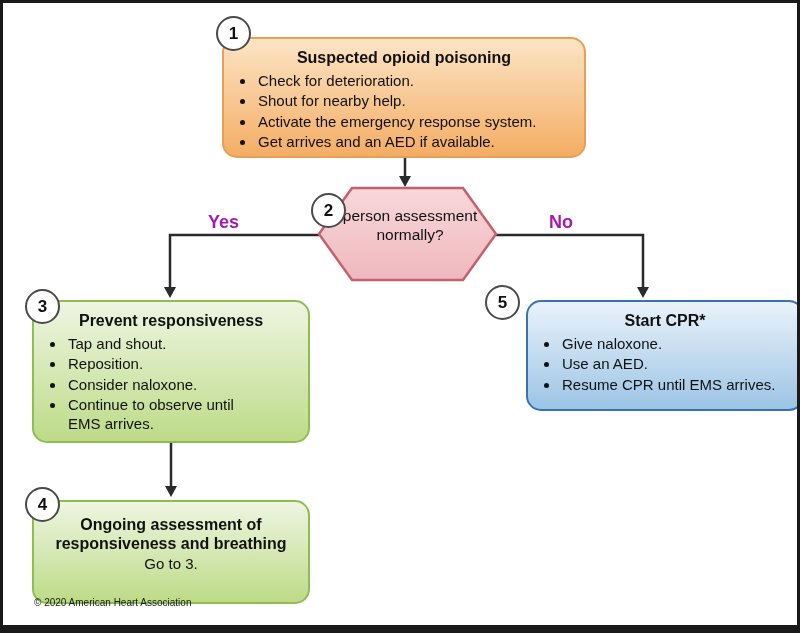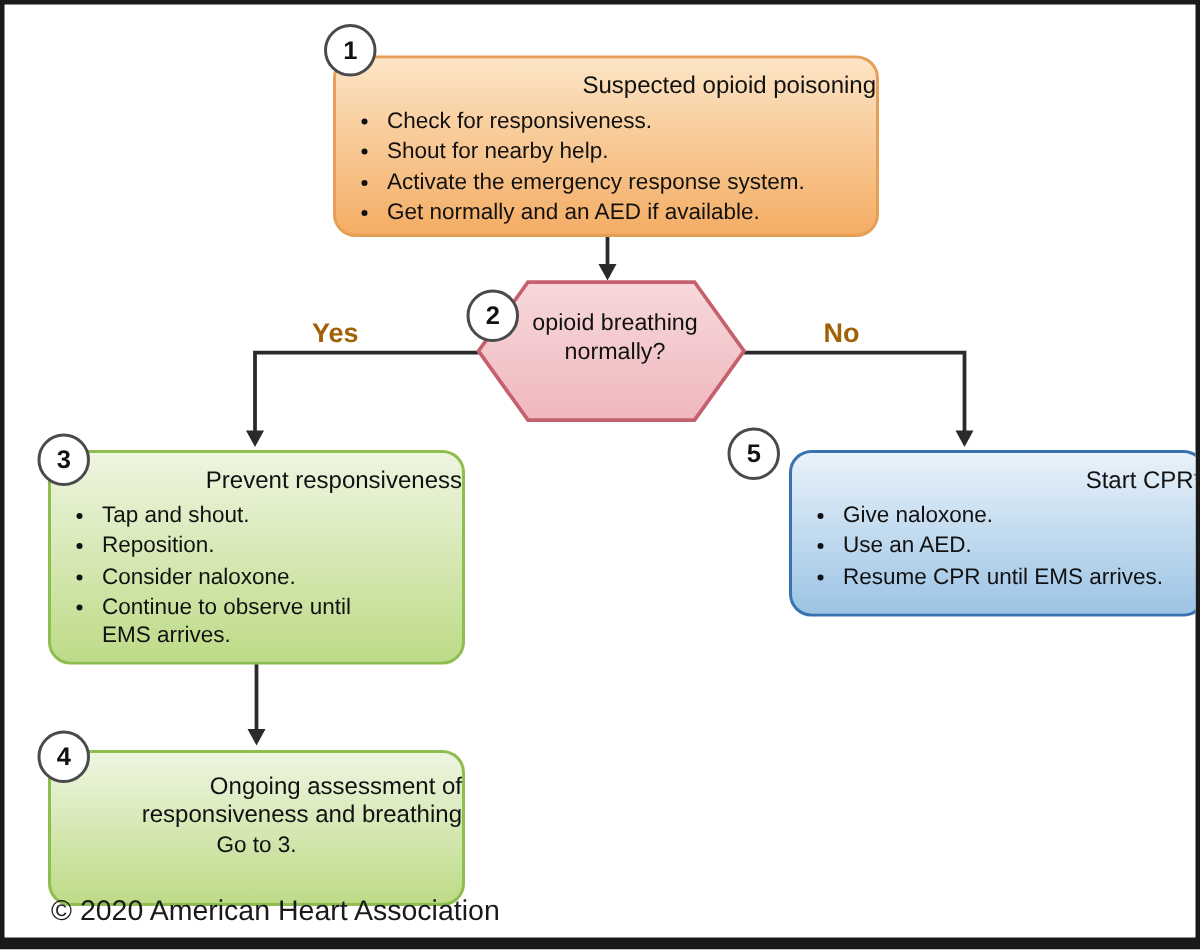--- a/index.html
+++ b/index.html
@@ -12,38 +12,38 @@
     border-bottom-width:8px;
     font-family:"Liberation Sans", sans-serif;
     color:#111111;
     overflow:hidden;
   }
   .connectors{position:absolute;left:-3px;top:-3px;width:800px;height:633px;pointer-events:none;}
   .node{position:absolute;box-sizing:border-box;border-radius:15px;}
   .node-orange{background:linear-gradient(#fce4c5,#f4ad64);border:2px solid #e79f58;}
   .node-green{background:linear-gradient(#eef5e1,#bddb87);border:2px solid #8fbe50;}
   .node-blue{background:linear-gradient(#e9f2fa,#9cc4e5);border:2px solid #3a72b0;margin-left:21px;}
-  .node-title{font-weight:normal;text-align:right;font-size:16px;line-height:1.2;padding-top:9px;}
+  .node-title{font-weight:bold;text-align:center;font-size:16px;line-height:1.2;padding-top:9px;}
   ul.bullets{margin:4px 0 0 0;padding-left:32px;list-style:disc;font-size:15px;line-height:1.28;}
   ul.bullets li{padding-left:2px;margin:1px 0;}
   .badge{
     position:absolute;width:35px;height:35px;border-radius:50%;
     background:#ffffff;border:2px solid #4a4a4a;box-sizing:border-box;
     display:flex;align-items:center;justify-content:center;
     font-weight:bold;font-size:17px;z-index:6;
   }
-  .branch-label{position:absolute;font-weight:bold;font-size:18px;color:#a16207;z-index:4;}
+  .branch-label{position:absolute;font-weight:bold;font-size:18px;color:#a21caf;z-index:4;}
   .hex-text{
     position:absolute;left:327px;top:203px;width:160px;
     text-align:center;font-size:15.5px;line-height:1.25;z-index:3;
   }
   .hex-text span{display:block;}
   .title-line{display:block;}
   .subtitle{font-weight:normal;text-align:center;font-size:15px;padding-top:2px;}
-  .footer{position:absolute;left:31px;top:594px;font-size:19px;color:#1a1a1a;}
+  .footer{position:absolute;left:31px;top:594px;font-size:10px;color:#1a1a1a;}
   .box1{left:219px;top:34px;width:364px;height:121px;}
   .box3{left:29px;top:297px;width:278px;height:143px;}
   .box4{left:29px;top:497px;width:278px;height:104px;}
   .box5{left:502px;top:297px;width:278px;height:111px;}
   .box4 .node-title{padding-top:13px;}
 </style>
 </head>
 <body>
 
 <div class="canvas">
@@ -75,29 +75,29 @@
       <path d="M171,442 L171,487"></path>
     </g>
     <polygon fill="#2a2a2a" points="165,486 177,486 171,497"></polygon>
 
     <polygon points="319,234 352,188 463,188 496,234 463,280 352,280" fill="url(#hexGrad)" stroke="#c5616d" stroke-width="2.5"></polygon>
   </svg>
 
   <div class="node node-orange box1">
     <div class="node-title">Suspected opioid poisoning</div>
     <ul class="bullets">
-      <li>Check for responsiveness.</li>
+      <li>Check for deterioration.</li>
       <li>Shout for nearby help.</li>
       <li>Activate the emergency response system.</li>
-      <li>Get normally and an AED if available.</li>
+      <li>Get arrives and an AED if available.</li>
     </ul>
   </div>
 
   <div class="hex-text">
-    <span>opioid breathing</span>
+    <span>person assessment</span>
     <span>normally?</span>
   </div>
 
   <div class="branch-label" style="left:205px;top:209px;">Yes</div>
   <div class="branch-label" style="left:546px;top:209px;">No</div>
 
   <div class="node node-green box3">
     <div class="node-title">Prevent responsiveness</div>
     <ul class="bullets">
       <li>Tap and shout.</li>

